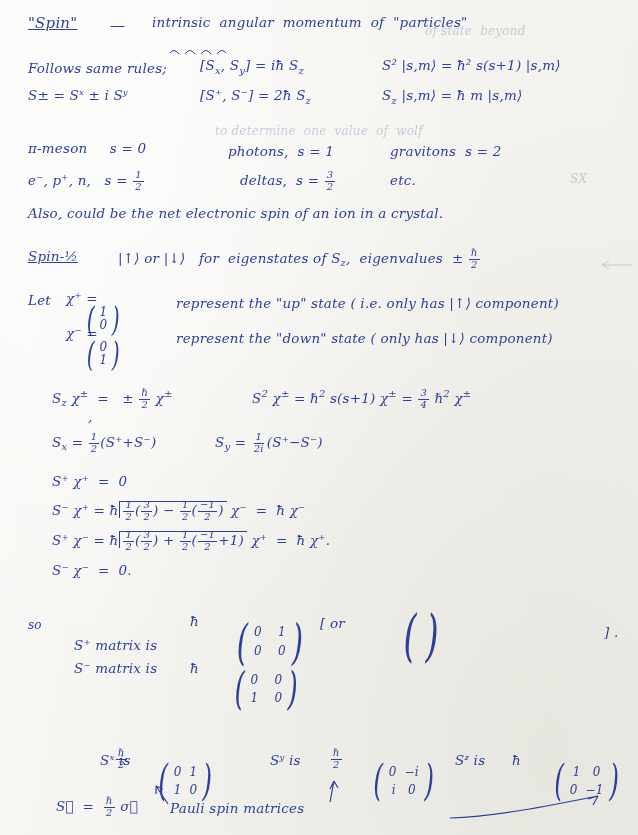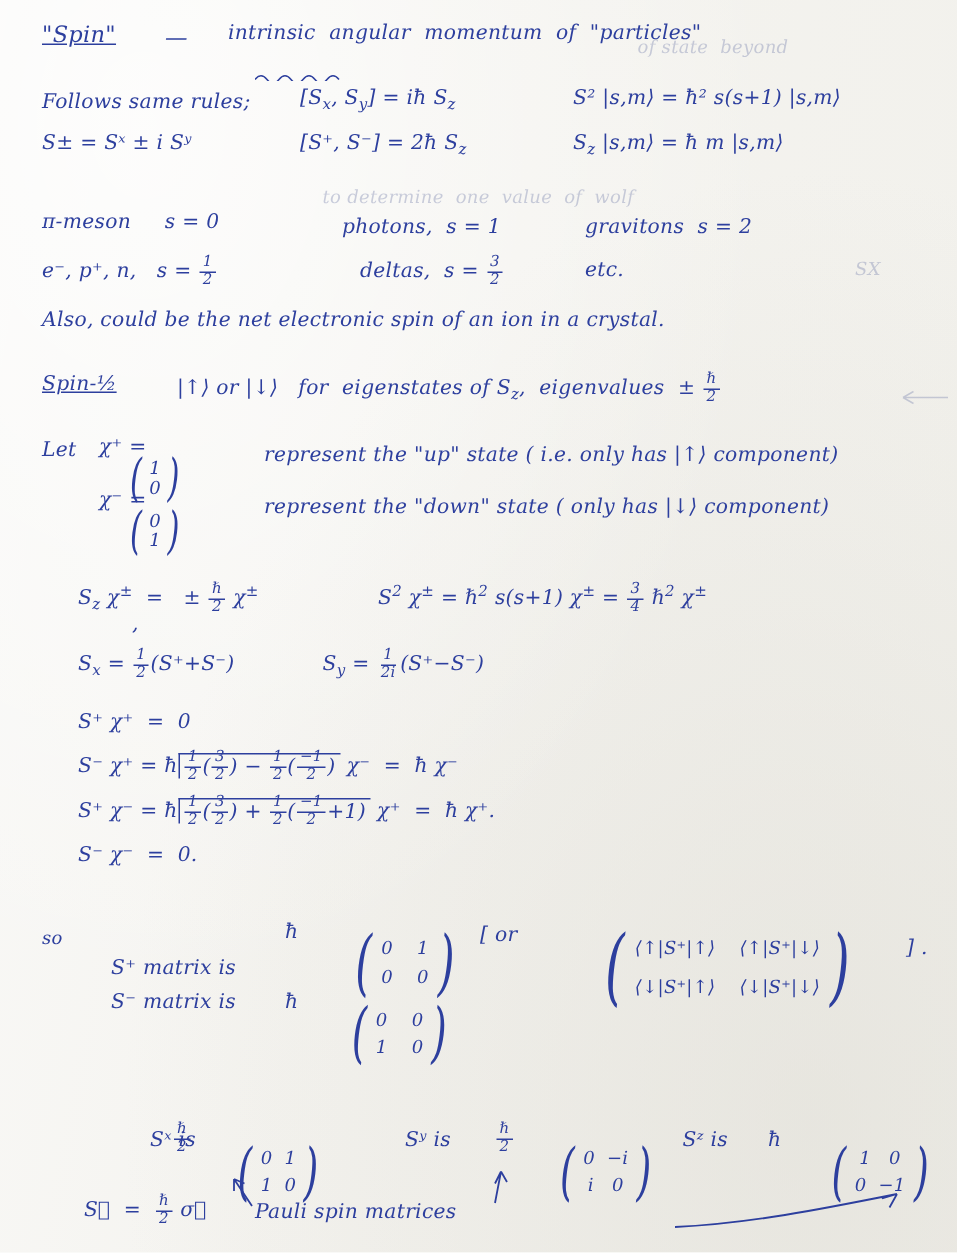--- a/index.html
+++ b/index.html
@@ -193,21 +193,20 @@
       <span class="paren" style="font-size:44px; line-height:26px;">(</span>
       <span class="mrows" style="line-height:1.5;"><span>0    0</span><span>1    0</span></span>
       <span class="paren" style="font-size:44px; line-height:26px;">)</span>
     </span>
   </div>
 
   <div class="ink sz-md" style="left:320px; top:615px;">[ or</div>
   <div class="ink" style="left:378px; top:600px;">
     <span class="matrix">
       <span class="paren" style="font-size:56px; line-height:34px;">(</span>
-      <span class="mrows sz-sm" style="line-height:2.2;"><span>⟨↑|S⁺|↑⟩    ⟨↑|S⁺|↓⟩</span><span>⟨↓|S⁺|↑⟩    ⟨↓|S⁺|↓⟩</span></span>
       <span class="paren" style="font-size:56px; line-height:34px;">)</span>
     </span>
   </div>
   <div class="ink sz-md" style="left:604px; top:624px;">] .</div>
 
   <div class="ink sz-md" style="left:56px; top:752px;margin-left:44px;">Sˣ is</div>
   <div class="ink sz-md" style="left:115px; top:748px;"><span class="frac"><span class="num">ℏ</span><span class="den">2</span></span></div>
   <div class="ink" style="left:134px; top:744px;">
     <span class="matrix">
       <span class="paren" style="font-size:42px; line-height:26px;">(</span>

